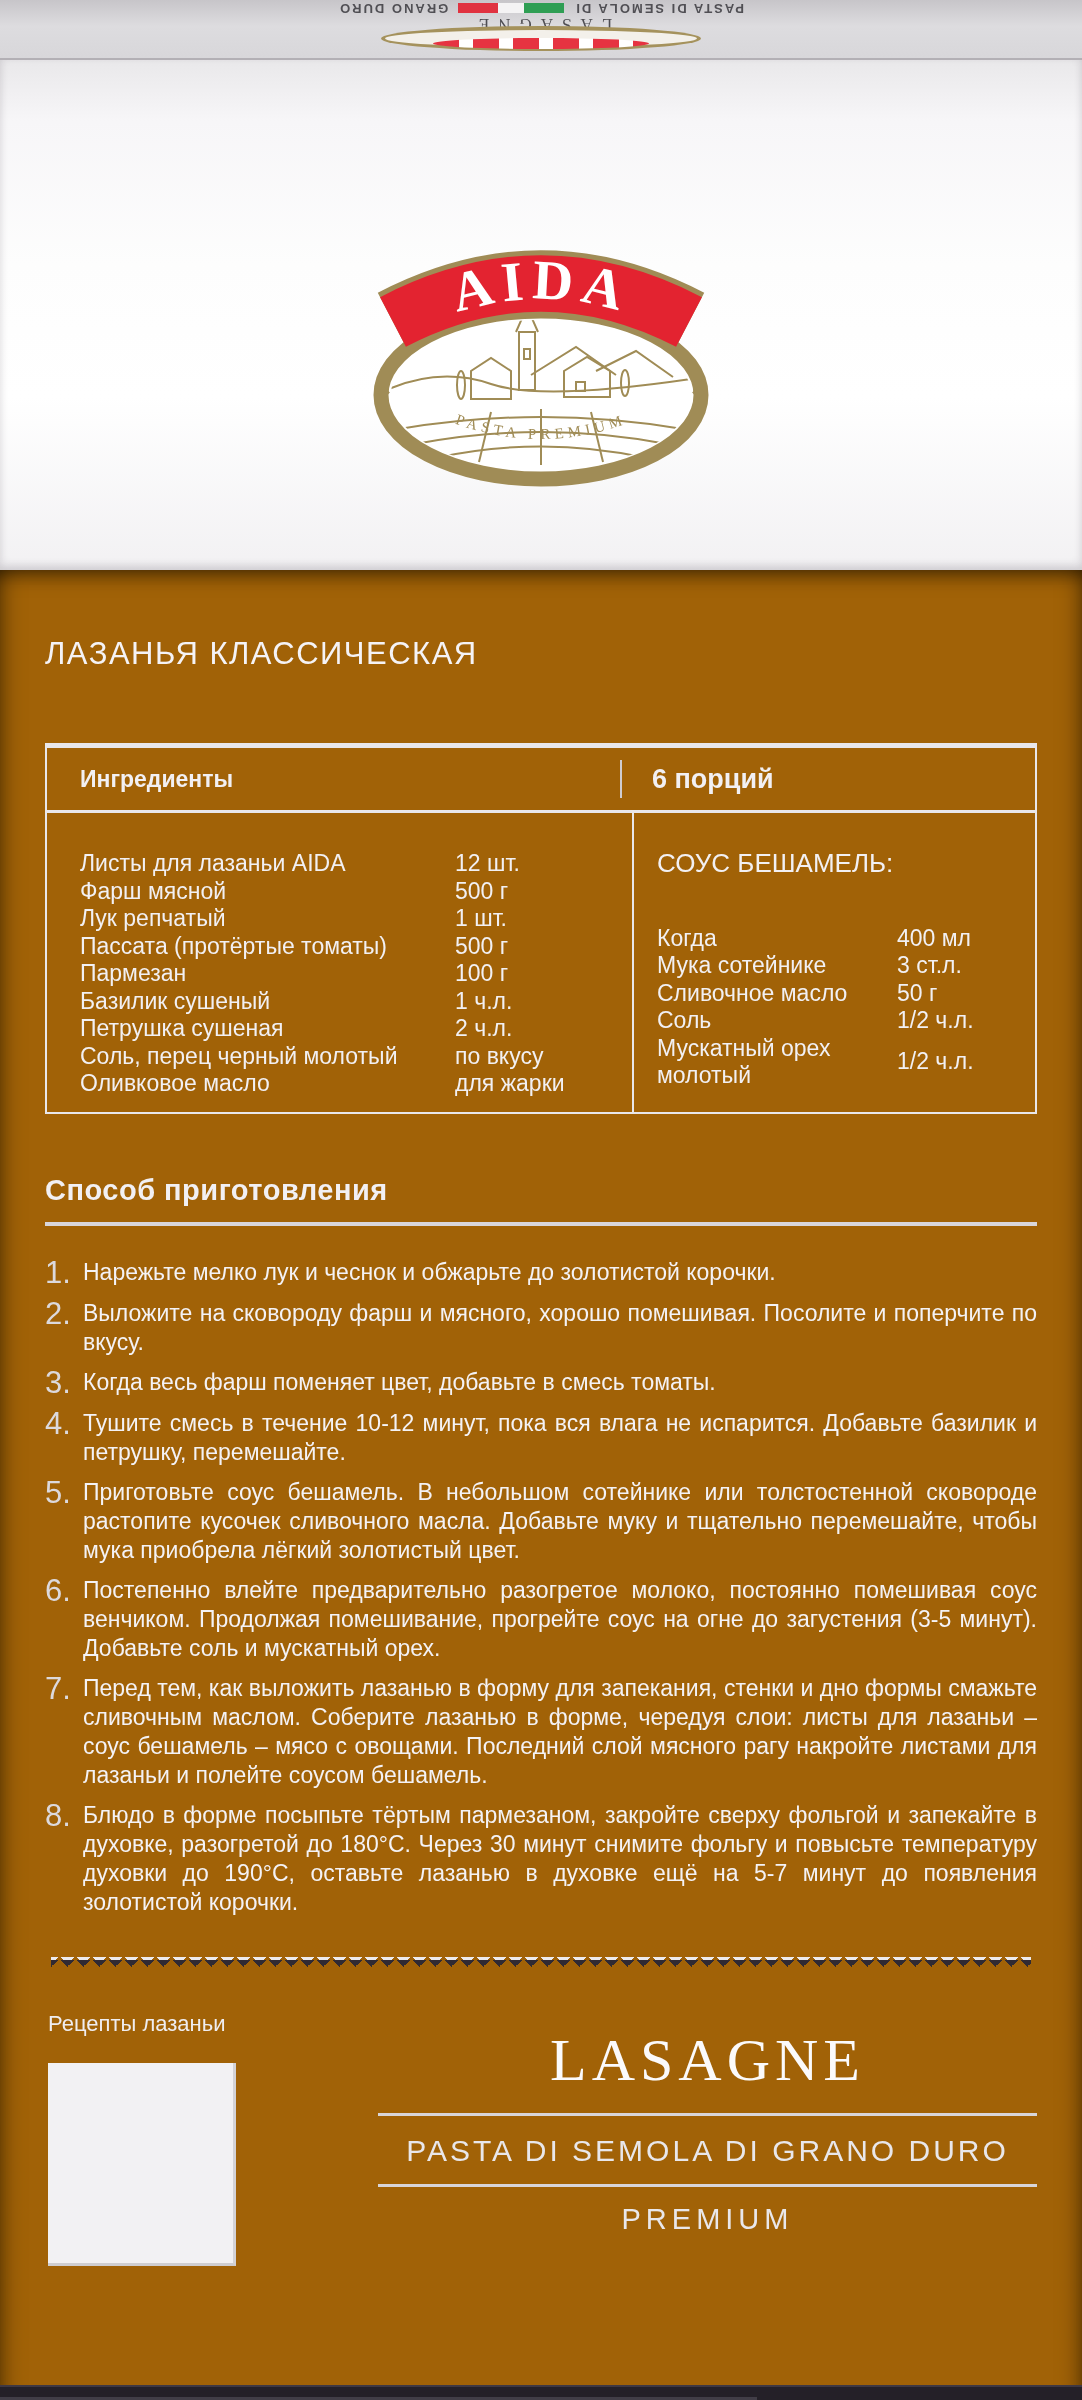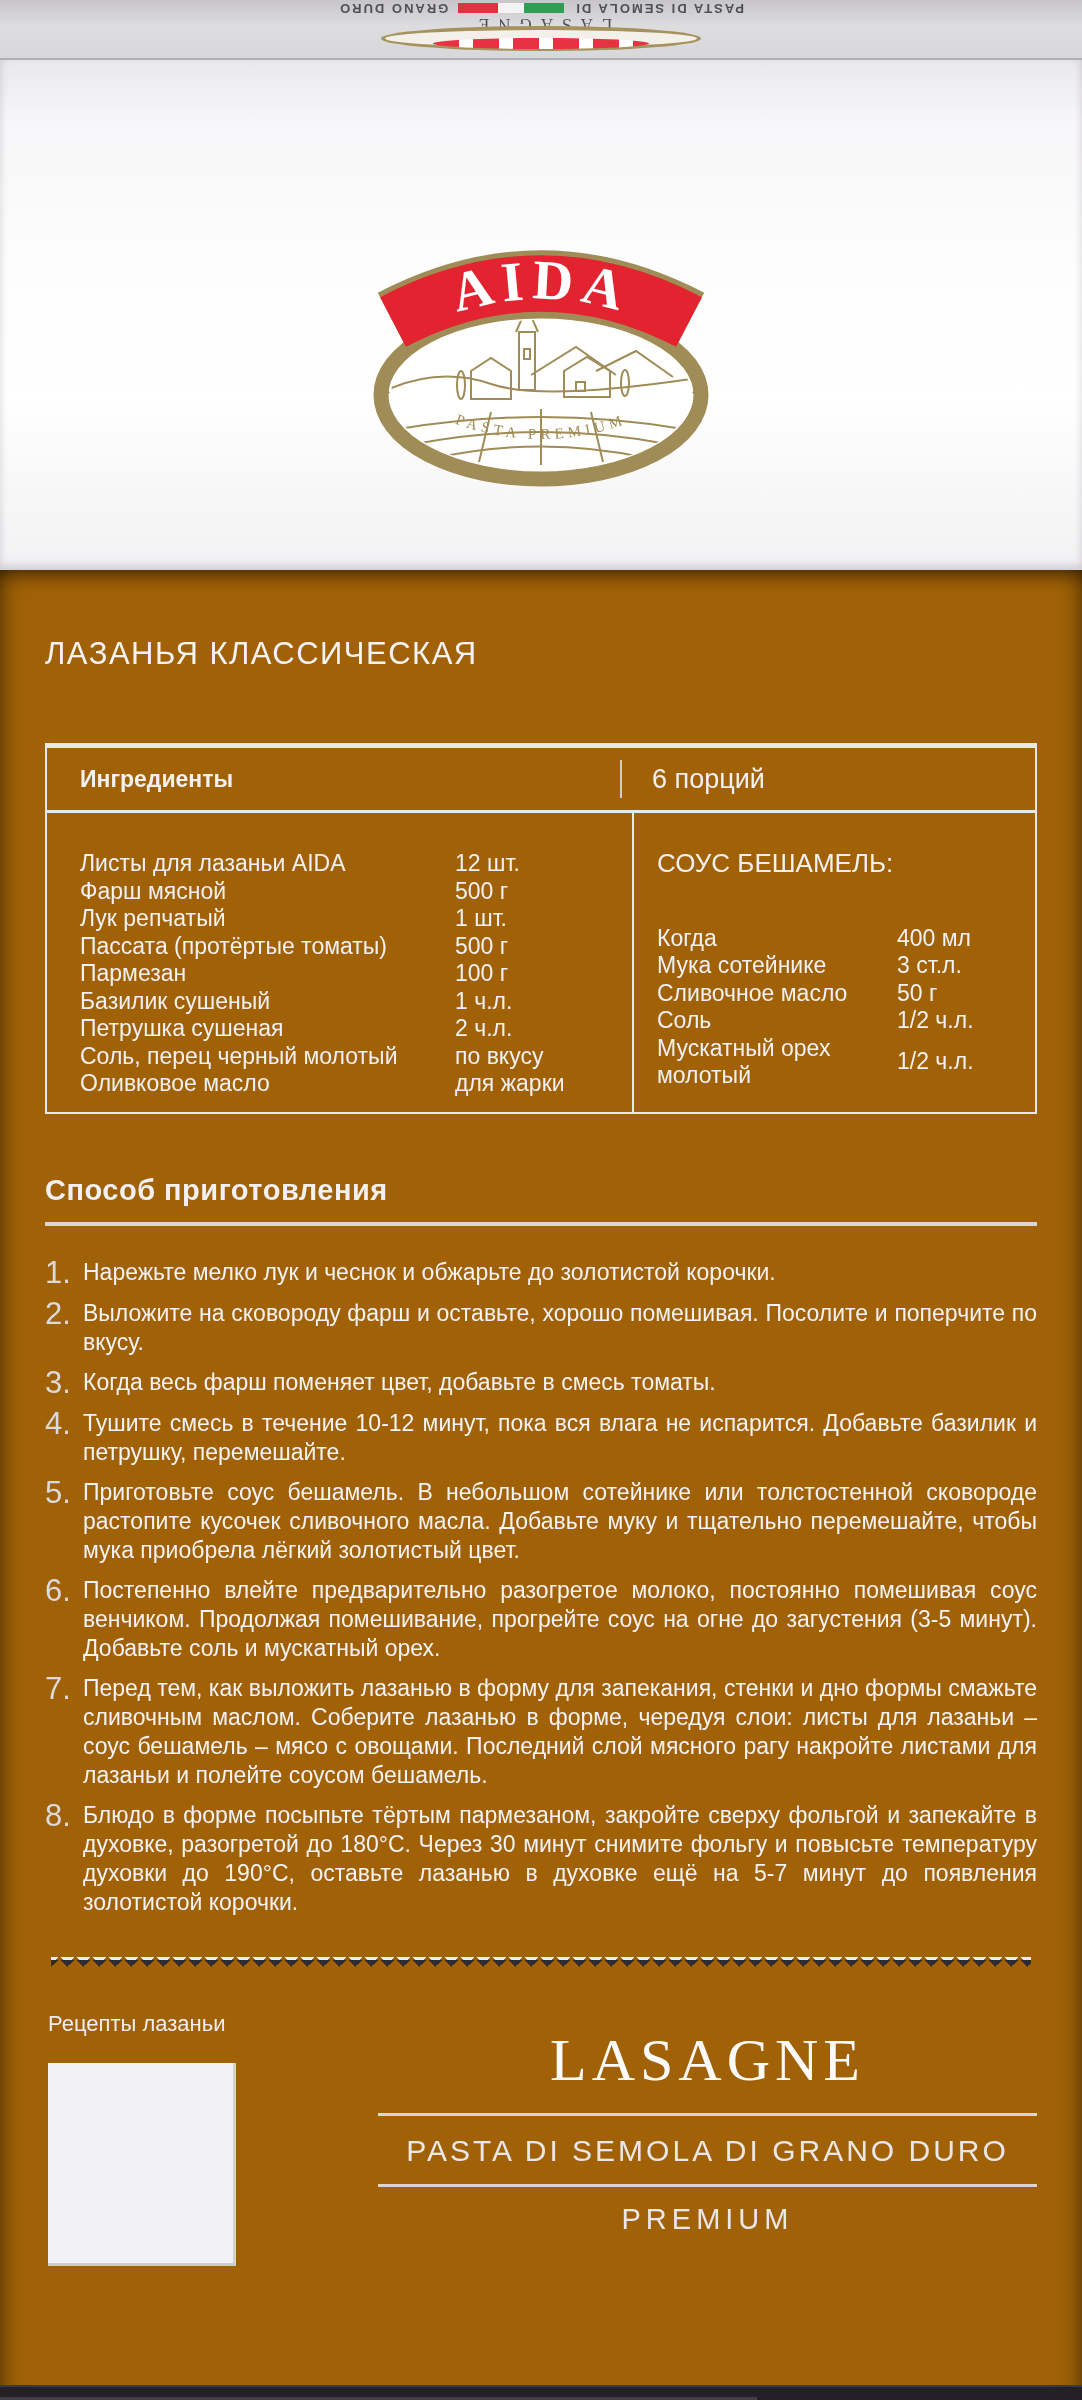--- a/index.html
+++ b/index.html
@@ -42,21 +42,21 @@
                    inset 14px 0 26px -16px rgba(0,0,0,.6),
                    inset -14px 0 26px -16px rgba(0,0,0,.6);}
   .title{margin:0;padding-top:66px;font-size:31px;font-weight:normal;
         letter-spacing:1.5px;color:#f5f3f6;}
 
   
   .table{margin-top:71px;border:2px solid #e9e7ea;border-top:5px solid #e9e7ea;}
   .t-head{display:flex;align-items:center;height:62px;border-bottom:3px solid #e9e7ea;}
   .t-head-left{width:540px;padding-left:33px;font-size:23px;font-weight:bold;}
   .t-sep{width:2px;height:38px;background:#cfccd1;}
-  .t-head-right{padding-left:30px;font-size:27px;font-weight:normal;}
+  .t-head-right{padding-left:30px;font-size:27px;font-weight:bold;}
   .t-body{display:flex;align-items:stretch;}
   .t-col-left{width:585px;box-sizing:border-box;padding:37px 0 14px 33px;}
   .t-col-right{flex:1;border-left:2px solid #e9e7ea;box-sizing:border-box;
         padding:37px 10px 14px 23px;}
   .ing-row{display:flex;align-items:center;font-size:23px;line-height:27.5px;}
   .t-col-left .ing-name{width:375px;}
   .t-col-right .ing-name{width:240px;white-space:pre-line;}
   .ing-amount{flex:1;}
   .sauce-title{font-size:26px;line-height:27.5px;margin-bottom:47px;}
 
@@ -239,21 +239,21 @@
     <h2 class="method-title">Способ приготовления</h2>
     <div class="rule"></div>
 
     <ol class="steps">
         <li>
           <span class="num">1.</span>
           <span class="txt">Нарежьте мелко лук и чеснок и обжарьте до золотистой корочки.</span>
         </li>
         <li>
           <span class="num">2.</span>
-          <span class="txt">Выложите на сковороду фарш и оставьте, хорошо помешивая. Посолите и поперчите по вкусу.</span>
+          <span class="txt">Выложите на сковороду фарш и мясного, хорошо помешивая. Посолите и поперчите по вкусу.</span>
         </li>
         <li>
           <span class="num">3.</span>
           <span class="txt">Когда весь фарш поменяет цвет, добавьте в смесь томаты.</span>
         </li>
         <li>
           <span class="num">4.</span>
           <span class="txt">Тушите смесь в течение 10-12 минут, пока вся влага не испарится. Добавьте базилик и петрушку, перемешайте.</span>
         </li>
         <li>

